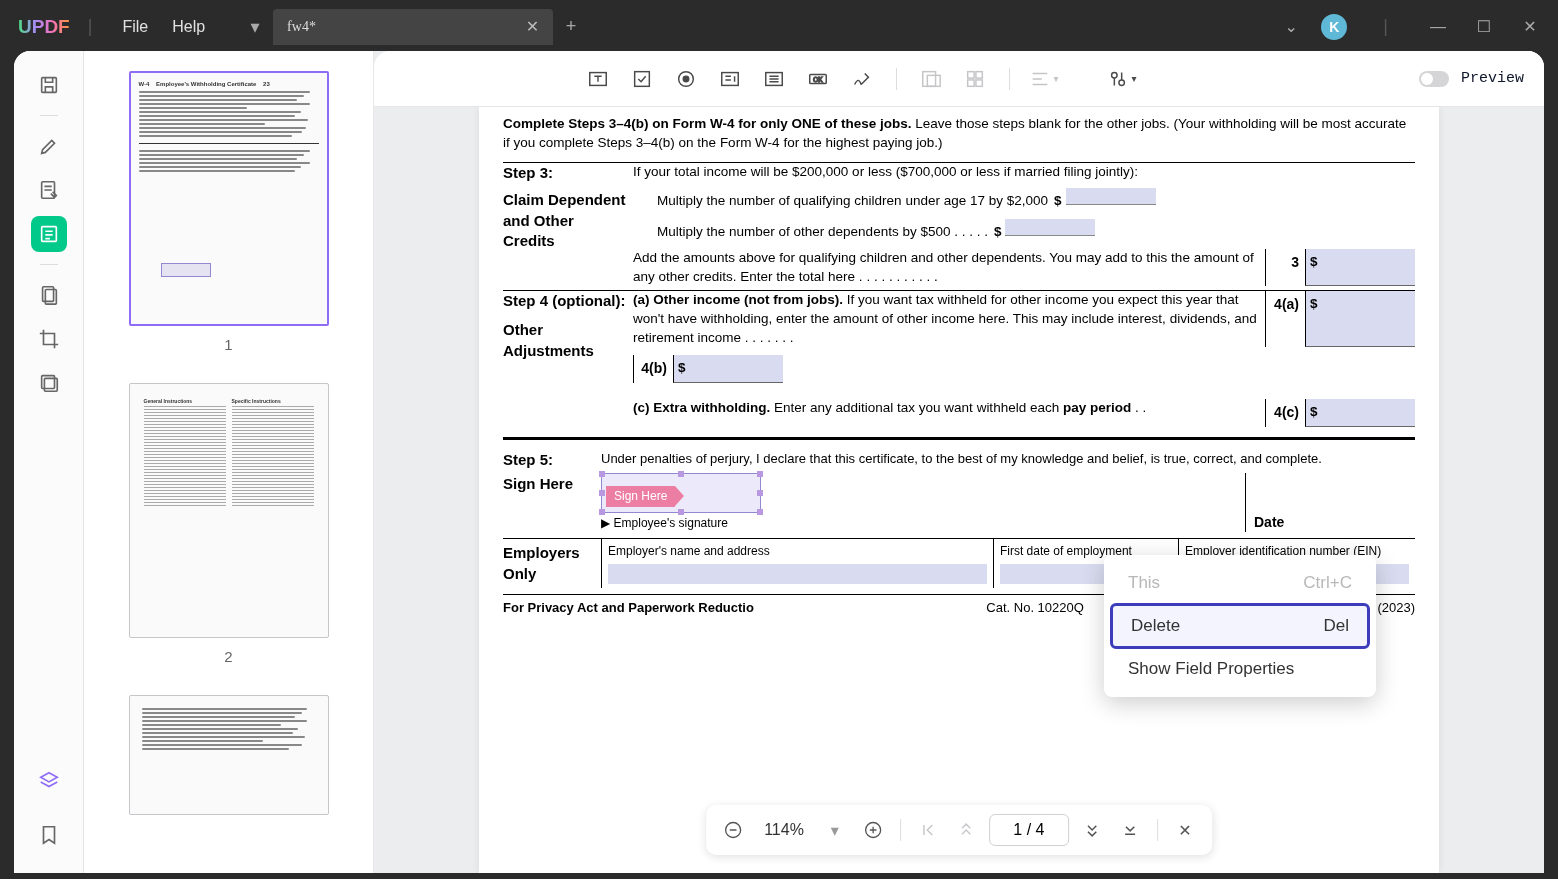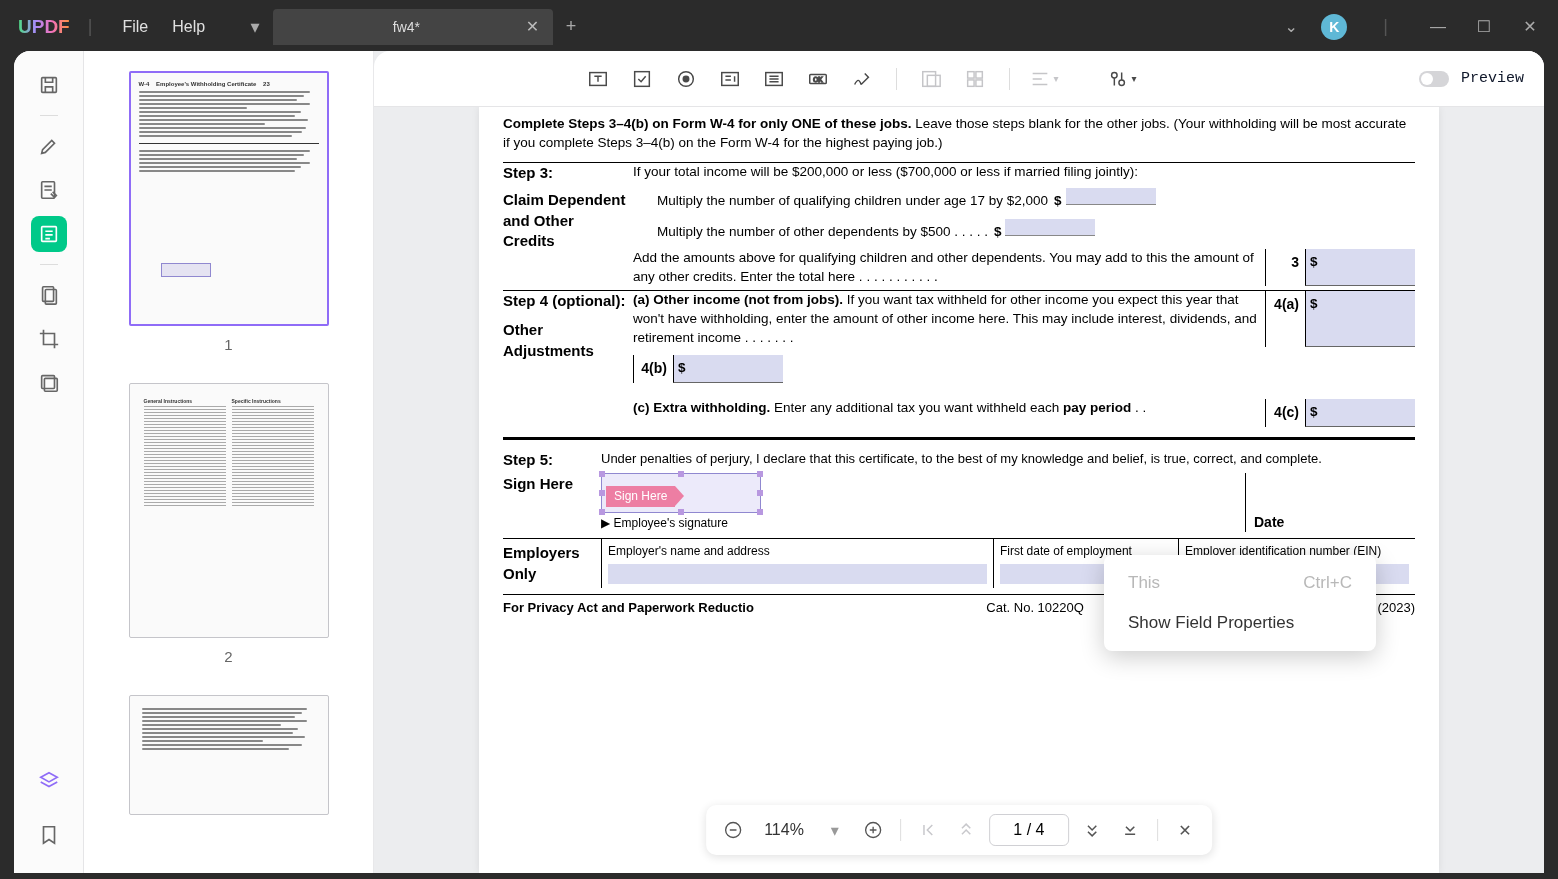--- a/index.html
+++ b/index.html
@@ -7,21 +7,21 @@
 
 
 .titlebar { height: 53px; background: #2b2b2b; display: flex; align-items: center; color: #e0e0e0; }
 .logo { margin-left: 18px; font-weight: 800; font-size: 19px; background: linear-gradient(90deg,#4ade80,#a78bfa,#f472b6,#fb923c); -webkit-background-clip: text; background-clip: text; color: transparent; }
 .tb-divider { color: #555; margin: 0 18px; font-size: 18px; }
 .tb-menu { font-size: 16px; padding: 6px 12px; cursor: pointer; }
 .titlebar .spacer { flex: 1; }
 .tab-area { display: flex; align-items: center; margin-left: 20px; }
 .tab-new { width: 36px; height: 36px; display:flex; align-items:center; justify-content:center; color:#aaa; cursor:pointer; font-size:18px; }
 .tab { background: #444; height: 36px; min-width: 280px; border-radius: 4px 4px 0 0; display:flex; align-items:center; padding: 0 14px; color:#ddd; font-size:14px; position:relative; }
-.tab .tabname { flex:1; text-align:center; }
+.tab .tabname { flex:1; text-align:left;font-family:Liberation Serif, serif; }
 .tab .closebtn { color:#bbb; cursor:pointer; font-size:16px; }
 .tb-right { display:flex; align-items:center; gap:18px; margin-right:14px; }
 .tb-icon { color:#aaa; cursor:pointer; width:24px; height:24px; display:flex; align-items:center; justify-content:center; }
 .avatar { width:26px; height:26px; border-radius:50%; background:#5fb8d6; color:#fff; display:flex; align-items:center; justify-content:center; font-size:14px; font-weight:600; }
 .win-btn { width:28px; height:28px; display:flex; align-items:center; justify-content:center; color:#aaa; cursor:pointer; }
 
 
 .frame { position:absolute; left:14px; right:14px; top:51px; bottom:6px; background:#f5f5f7; border-radius:16px 16px 0 0; display:flex; overflow:hidden; }
 
 
@@ -514,20 +514,24 @@
           <span><span>Form </span><b>W-4</b><span> (2023)</span></span>
         </div>
       </div>
     </div>
 
     <div class="ctx-menu">
       <div class="ctx-item disabled">
         <span>This</span>
           <span>Ctrl+C</span>
       </div>
+      <div class="ctx-item highlight">
+        <span>Delete</span>
+          <span>Del</span>
+      </div>
       <div class="ctx-item">
         <span>Show Field Properties</span>
           <span></span>
       </div>
     </div>
 
     <div class="bottom-nav">
       <div class="nav-btn">
           <svg viewBox="0 0 24 24" fill="none" stroke="currentColor" stroke-width="1.6">
             <circle cx="12" cy="12" r="9"></circle>

